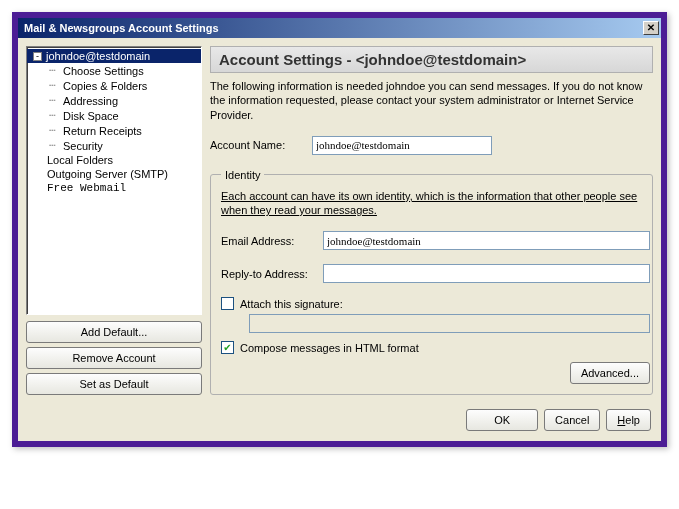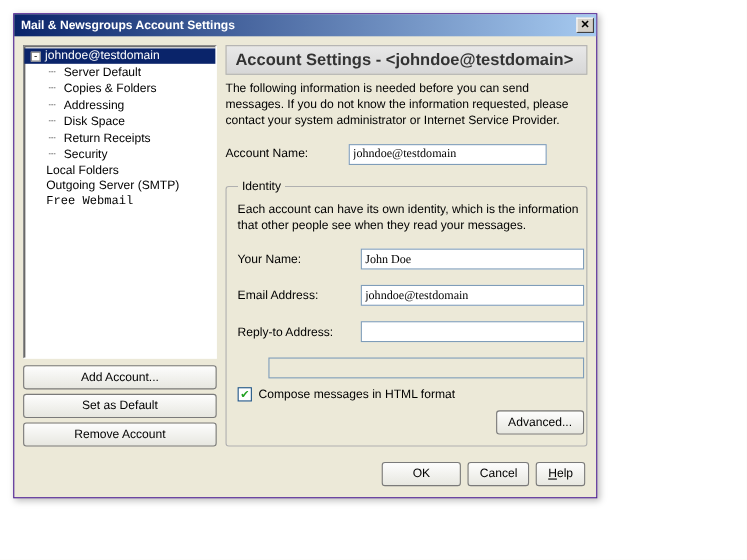--- a/index.html
+++ b/index.html
@@ -5,22 +5,22 @@
   * { box-sizing: border-box; }
   body {
     margin: 0;
     padding: 12px;
     background: #fff;
     font-family: "Tahoma", "Segoe UI", sans-serif;
     font-size: 11px;
     color: #000;
   }
   .window {
-    width: 531px;
-    border: 1px solid #4c1d95;
+    width: 655px;
+    border: 6px solid #4c1d95;
     box-shadow: 2px 2px 6px rgba(0,0,0,0.25);
     background: #ece9d8;
   }
   .titlebar {
     background: linear-gradient(to right, #0a246a, #a6caf0);
     color: #fff;
     height: 20px;
     display: flex;
     align-items: center;
     justify-content: space-between;
@@ -104,21 +104,21 @@
   .header-bar {
     background: linear-gradient(#e8e8e8,#d7d7d7);
     border:1px solid #b0b0b0;
     padding: 4px 8px;
     font-weight:bold;
     font-size:15px;
     color:#333;
     margin-bottom:6px;
   }
   .intro { margin: 4px 0 8px 0; line-height:1.3; }
-  .row { display:flex; align-items:center; margin:14px 0; gap:12px;}
+  .row { display:flex; align-items:center; margin:14px 0; gap:2px;}
   .row label { width:100px; }
   input[type=text] {
     flex:1;
     height:19px;
     border:1px solid #7f9db9;
     background:#fff;
     font:11px "Tahoma";
     padding: 1px 3px;
   }
   input[type=text]:disabled { background:#ece9d8; color:#808080;}
@@ -163,21 +163,21 @@
   <div class="client">
 
     <div class="sidebar">
       <div class="tree">
         <div class="tree-item selected">
           <span class="twisty">-</span>
           <span>johndoe@testdomain</span>
         </div>
         <div class="tree-item sub">
             <span class="dotline">┄</span>
-            <span>Server Default</span>
+            <span>Choose Settings</span>
           </div>
         <div class="tree-item sub">
             <span class="dotline">┄</span>
             <span>Copies &amp; Folders</span>
           </div>
         <div class="tree-item sub">
             <span class="dotline">┄</span>
             <span>Addressing</span>
           </div>
         <div class="tree-item sub">
@@ -196,54 +196,54 @@
             <span>Local Folders</span>
           </div>
         <div class="tree-item" style="padding-left:20px;">
             <span>Outgoing Server (SMTP)</span>
           </div>
         <div class="tree-item" style="padding-left:20px;font-family:Liberation Mono, monospace;">
             <span>Free Webmail</span>
           </div>
       </div>
       <div class="side-buttons">
-        <button class="btn">Add Account...</button>
+        <button class="btn">Add Default...</button>
+        <button class="btn">Remove Account</button>
         <button class="btn">Set as Default</button>
-        <button class="btn">Remove Account</button>
       </div>
     </div>
 
     <div class="content">
       <div class="header-bar">
         <span>Account Settings - &lt;</span><span>johndoe@testdomain</span><span>&gt;</span>
       </div>
-      <div class="intro">The following information is needed before you can send messages. If you do not know the information requested, please contact your system administrator or Internet Service Provider.</div>
+      <div class="intro">The following information is needed johndoe you can send messages. If you do not know the information requested, please contact your system administrator or Internet Service Provider.</div>
 
       <div class="row">
         <label>Account Name:</label>
         <input type="text" style="max-width: 180px;" value="johndoe@testdomain">
       </div>
 
       <fieldset>
         <legend>Identity</legend>
-        <div class="intro" style="margin:2px 0 6px 0;">Each account can have its own identity, which is the information that other people see when they read your messages.</div>
-
-        <div class="row">
-          <label>Your Name:</label>
-          <input type="text" value="John Doe" style="">
-        </div>
+        <div class="intro" style="margin:2px 0 6px 0;text-decoration:underline;">Each account can have its own identity, which is the information that other people see when they read your messages.</div>
+
         <div class="row">
           <label>Email Address:</label>
           <input type="text" value="johndoe@testdomain" style="">
         </div>
         <div class="row">
           <label>Reply-to Address:</label>
           <input type="text" value="" style="">
         </div>
 
+        <div class="check-row">
+          <span class="check"></span>
+          <span>Attach this signature:</span>
+        </div>
         <div class="sig-wrap">
           <input type="text" disabled="" value="" style="">
         </div>
 
         <div class="check-row">
           <span class="check">✔</span>
           <span>Compose messages in HTML format</span>
         </div>
 
         <div class="bottom-btn">

